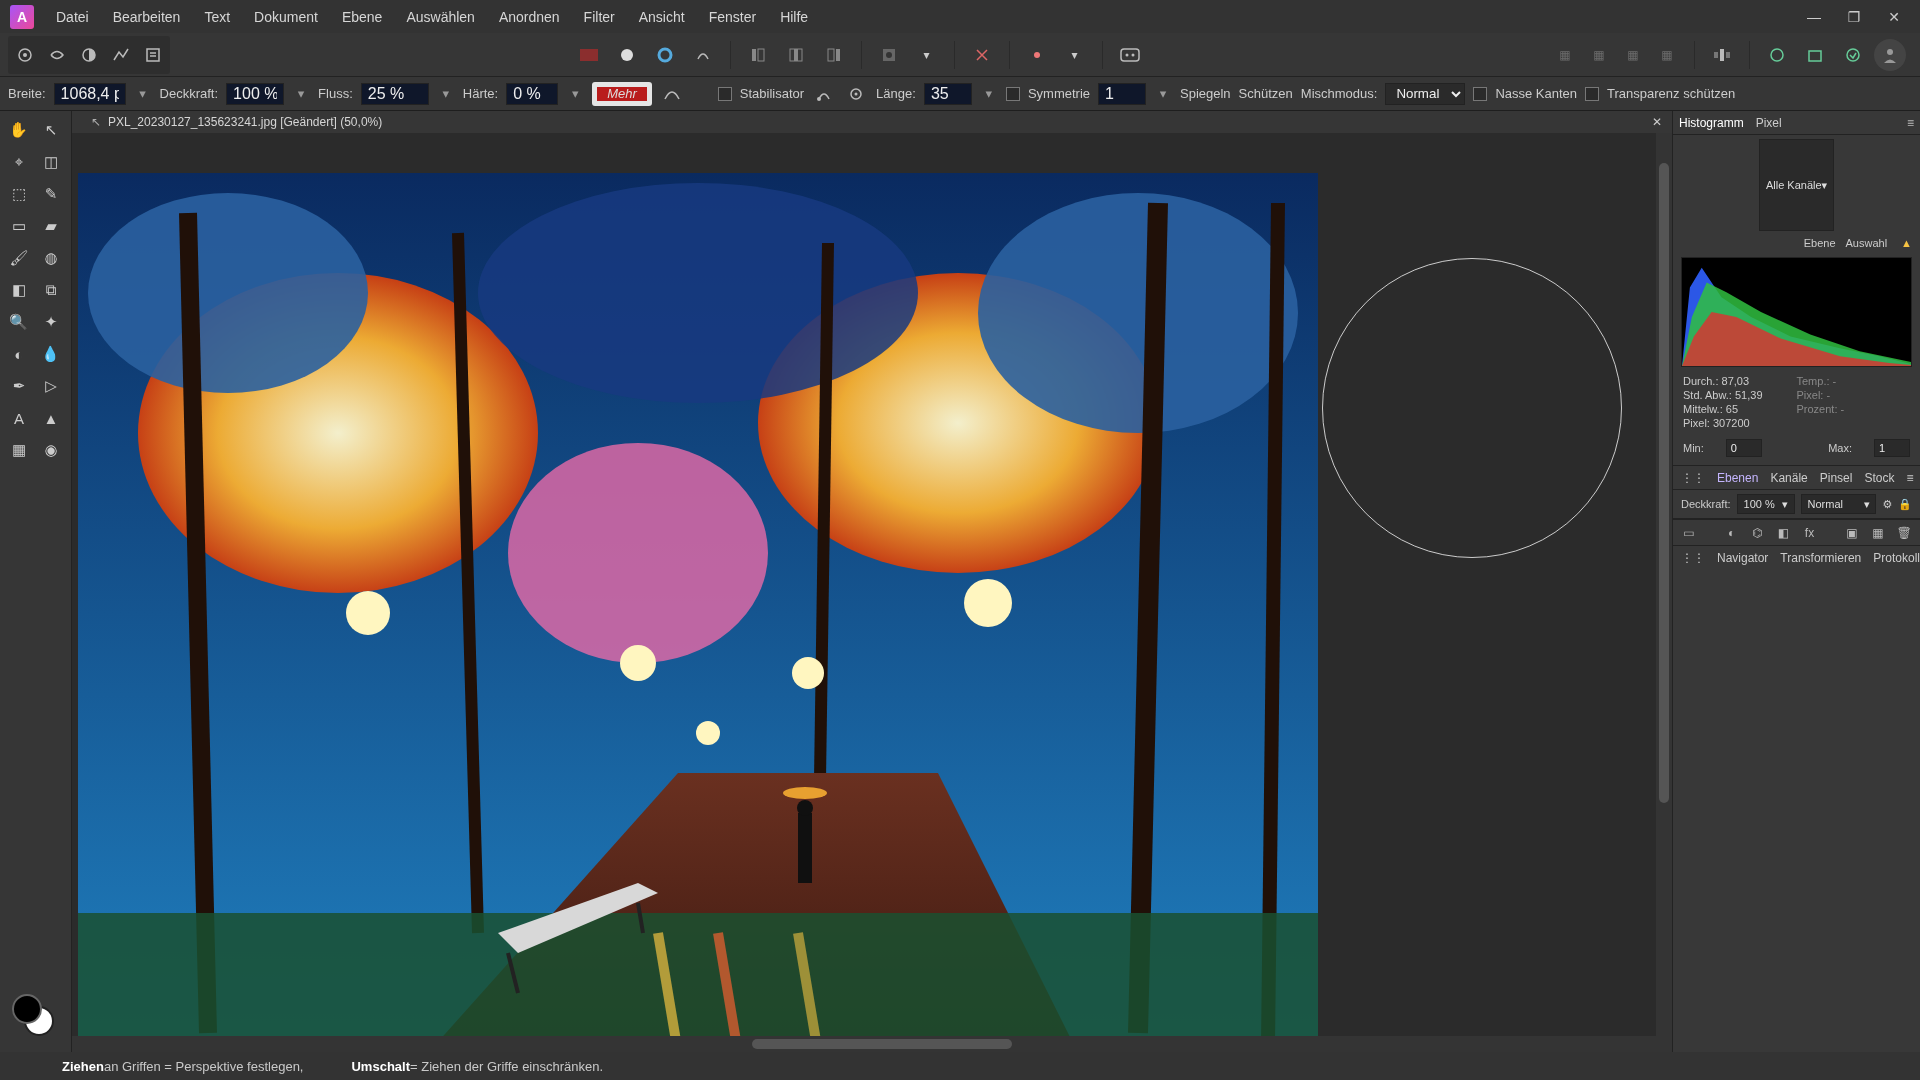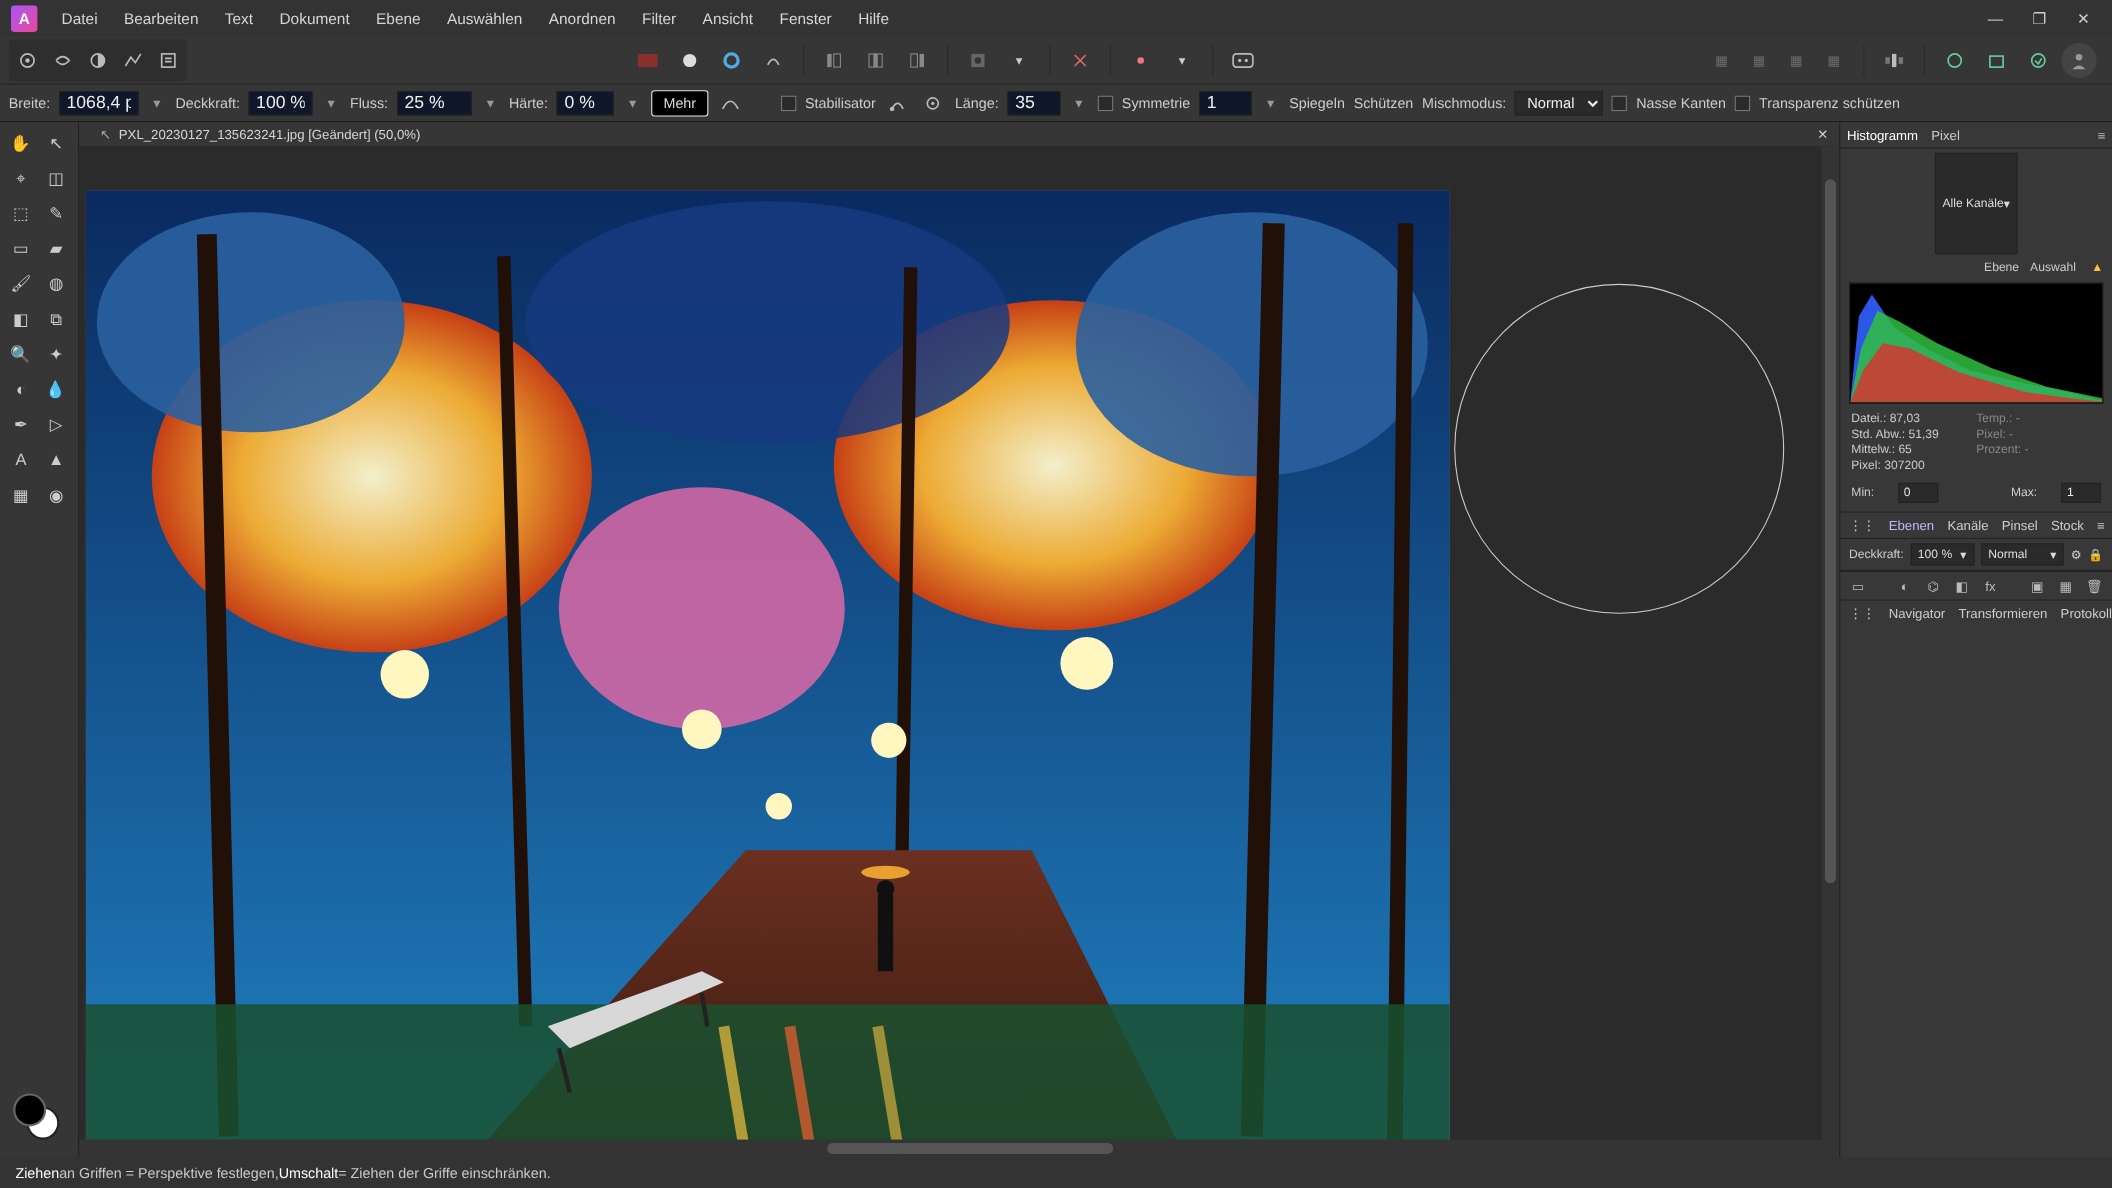--- a/index.html
+++ b/index.html
@@ -20,21 +20,21 @@
 .persona-group .tb-btn { width:30px; }
 .persona-group { display:flex; gap:2px; background:#2e2e2e; padding:2px; border-radius:3px; }
 .disabled-group .tb-btn { opacity:0.35; }
 .avatar { margin-left:auto; margin-right:6px; width:32px; height:32px; border-radius:50%; background:#444; display:flex; align-items:center; justify-content:center; }
 
 
 .ctx-bar { position:absolute; top:77px; left:0; right:0; height:34px; background:#363636; border-bottom:1px solid #1e1e1e; display:flex; align-items:center; padding:0 8px; gap:8px; font-size:13px; }
 .ctx-label { color:#ccc; }
 .ctx-input { background:#0f172a; border:1px solid #222; color:#eee; height:22px; width:72px; padding:0 6px; font-size:16px; }
 .ctx-drop { width:18px; text-align:center; color:#999; }
-.ctx-btn { height:24px; padding:0 10px; background:#000000; border:1px solid #e5e5e5; border-radius:3px; color:#ddd; display:flex; align-items:center; }
+.ctx-btn { height:24px; padding:0 10px; background:#b91c1c; border:5px solid #e5e5e5; border-radius:3px; color:#ddd; display:flex; align-items:center;font-style:italic; }
 .ctx-icon { width:24px; height:24px; display:flex; align-items:center; justify-content:center; color:#bbb; }
 .ctx-check { width:14px; height:14px; border:1px solid #777; background:#2a2a2a; }
 .ctx-select { background:#2a2a2a; border:1px solid #222; color:#eee; height:22px; padding:0 6px; width:80px; }
 
 
 .tools { position:absolute; top:111px; left:0; bottom:28px; width:72px; background:#363636; border-right:1px solid #222; display:flex; flex-wrap:wrap; align-content:flex-start; padding:4px 4px; gap:2px; }
 .tool { width:30px; height:30px; display:flex; align-items:center; justify-content:center; border-radius:3px; color:#ccc; font-size:15px; }
 .color-wells { position:absolute; bottom:10px; left:12px; width:48px; height:48px; }
 .well-back { position:absolute; top:12px; left:12px; width:30px; height:30px; border-radius:50%; background:#fff; border:2px solid #222; }
 .well-front { position:absolute; top:0; left:0; width:30px; height:30px; border-radius:50%; background:#000; border:2px solid #666; }
@@ -83,21 +83,21 @@
 .layer-name { color:#fff; font-size:12px; }
 .layer-icons { margin-left:auto; display:flex; gap:6px; color:#9ab; }
 .layer-footer { display:flex; align-items:center; height:26px; border-top:1px solid #222; padding:0 6px; gap:6px; color:#bbb; }
 .layer-footer .sp { flex:1; }
 .lf-btn { width:20px; height:20px; display:flex; align-items:center; justify-content:center; }
 
 .bottom-tabs { display:flex; padding:0 8px; height:24px; align-items:center; gap:12px; border-top:1px solid #222; font-size:12px; }
 
 
 .statusbar { position:absolute; left:0; right:0; bottom:0; height:28px; background:#333; display:flex; align-items:center; padding:0 14px; font-size:13px; color:#c9c9c9; }
-.statusbar b { color:#fff; font-weight:400; }
+.statusbar b { color:#fff; font-weight:700;margin-left:48px; }
 svg { display:block; }
 </style>
 </head>
 <body>
 
 <div class="menubar">
   <div class="app-icon">A</div>
   <div class="menu-item">Datei</div>
   <div class="menu-item">Bearbeiten</div>
   <div class="menu-item">Text</div>
@@ -427,21 +427,21 @@
     </div>
   </div>
   <div class="histogram">
     <svg width="100%" height="100%" viewBox="0 0 232 110" preserveAspectRatio="none">
       <path d="M0 110 L8 30 L20 10 L40 40 L70 60 L110 80 L160 92 L200 100 L232 108 L232 110 Z" fill="#3060ff" opacity="0.9"></path>
       <path d="M0 110 L10 60 L25 25 L45 35 L80 55 L130 78 L180 95 L232 106 L232 110 Z" fill="#30c040" opacity="0.85"></path>
       <path d="M0 110 L12 80 L30 55 L55 60 L100 82 L160 100 L210 107 L232 109 L232 110 Z" fill="#e03030" opacity="0.8"></path>
     </svg>
   </div>
   <div class="hist-stats">
-    <div><span>Datei.:</span> <span>87,03</span></div>
+    <div><span>Durch.:</span> <span>87,03</span></div>
     <div class="dim"><span>Temp.:</span> <span>-</span></div>
     <div><span>Std. Abw.:</span> <span>51,39</span></div>
     <div class="dim"><span>Pixel:</span> <span>-</span></div>
     <div><span>Mittelw.:</span> <span>65</span></div>
     <div class="dim"><span>Prozent:</span> <span>-</span></div>
     <div><span>Pixel:</span> <span>307200</span></div>
     <div></div>
   </div>
   <div class="minmax">
     <span>Min:</span>

